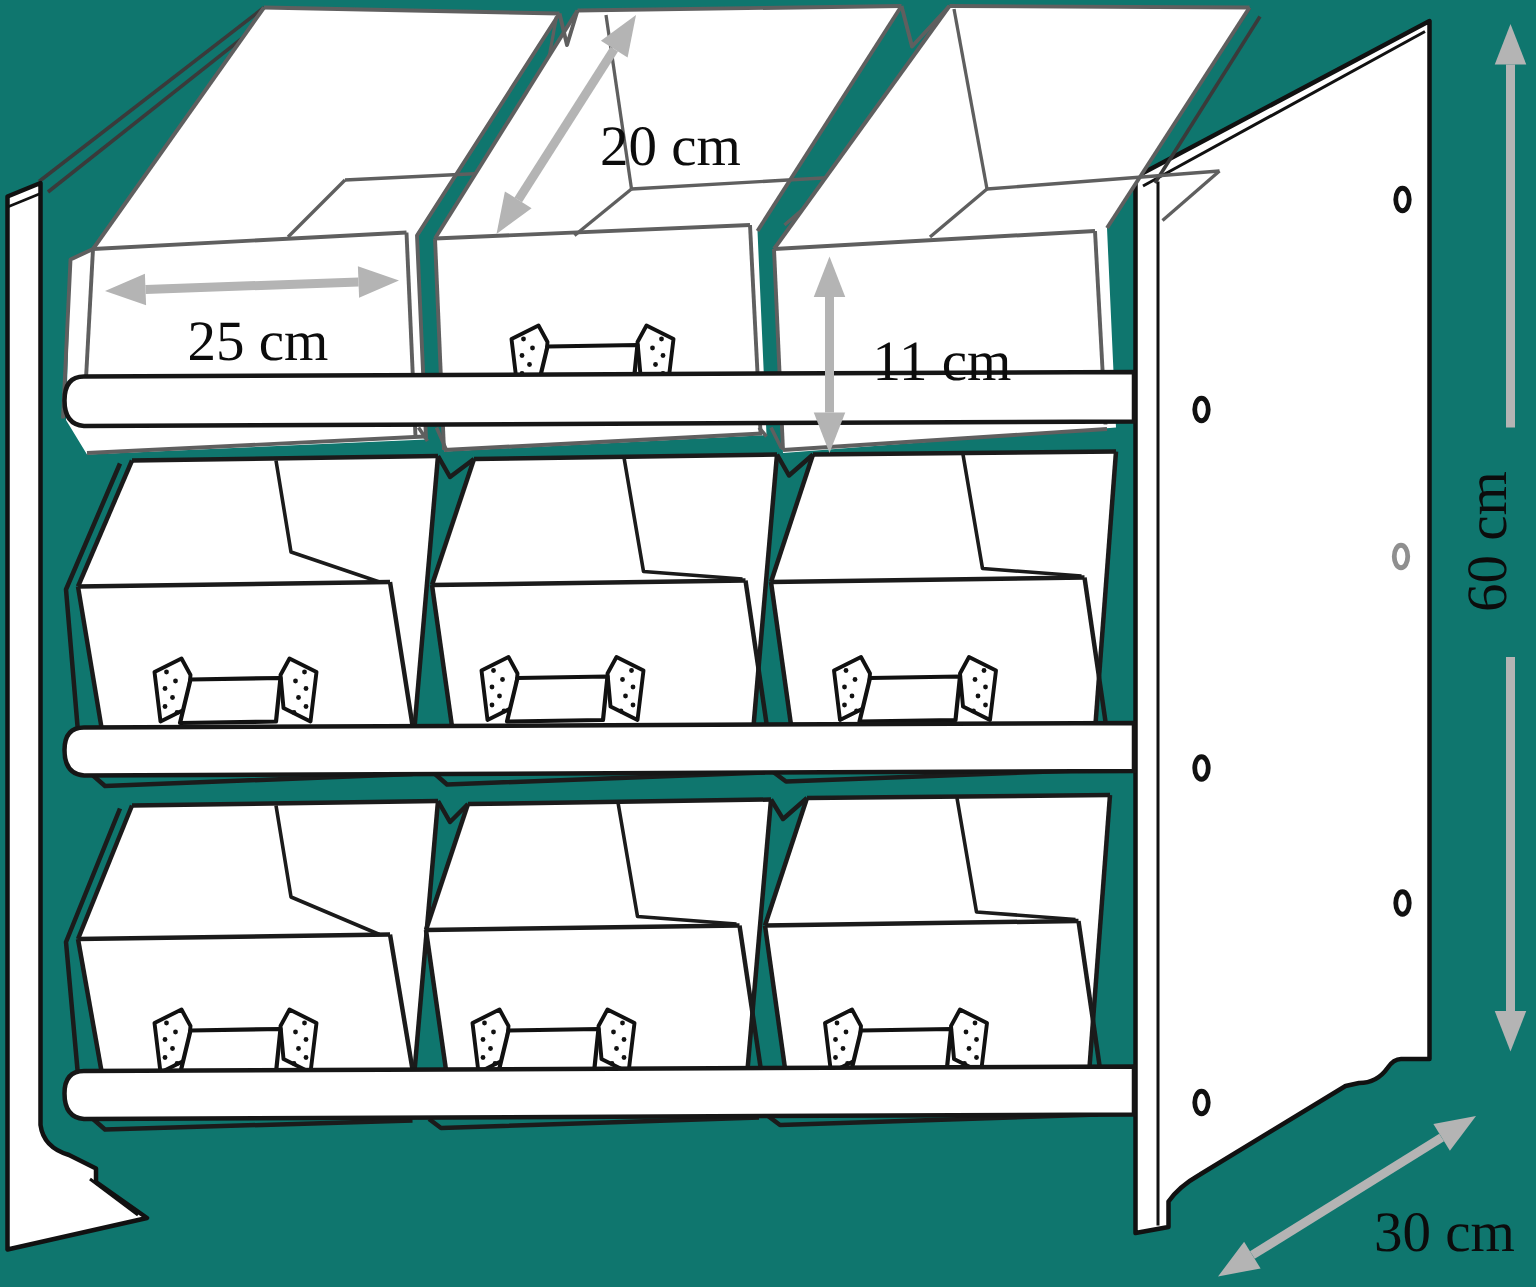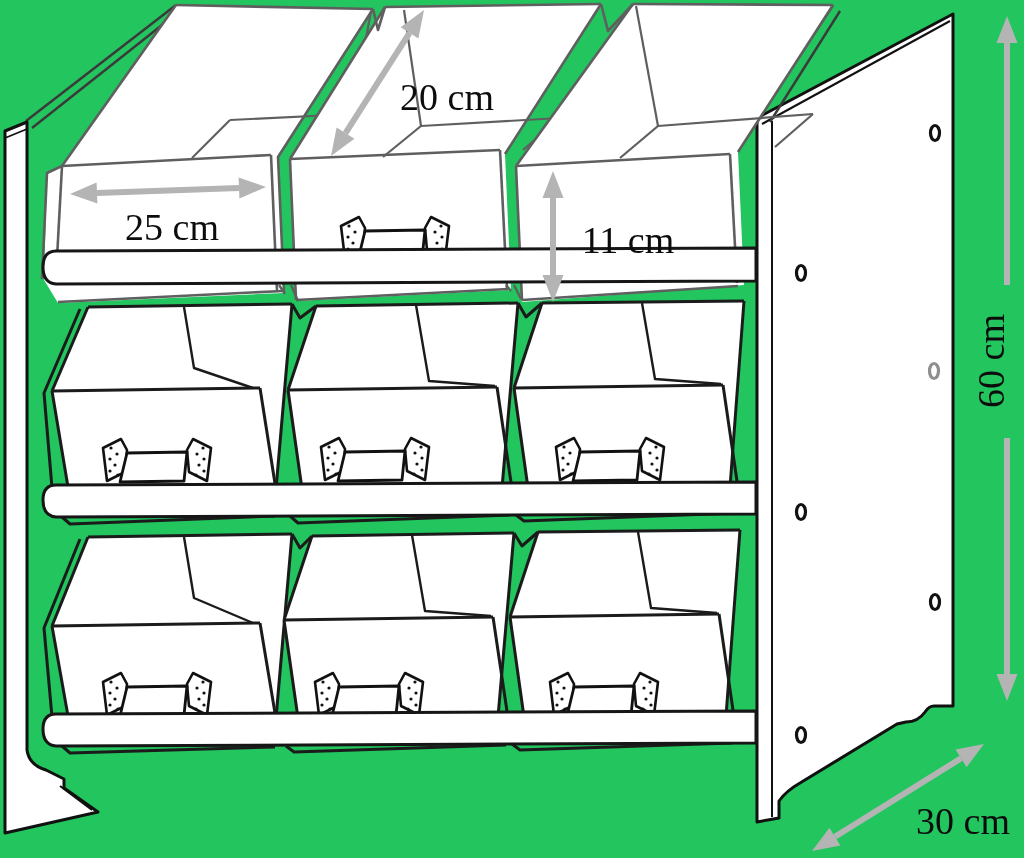--- a/index.html
+++ b/index.html
@@ -1,16 +1,16 @@
 <!DOCTYPE html>
 <html><head>
 <meta charset="utf-8">
 <style>
   html,body{margin:0;padding:0;background:#fff;}
-  .stage{width:1024px;height:858px;position:relative;background:#22c55e;overflow:hidden;}
+  .stage{width:1024px;height:858px;position:relative;background:#0f766e;overflow:hidden;}
   svg{display:block;}
   text.dim{font-family:"Liberation Serif","DejaVu Serif",serif;font-size:38px;fill:#0c0c0c;}
 </style>
 </head>
 <body>
 
 <div class="stage">
 <svg width="1024" height="858" viewBox="0 0 1024 858">
 
   <defs>

